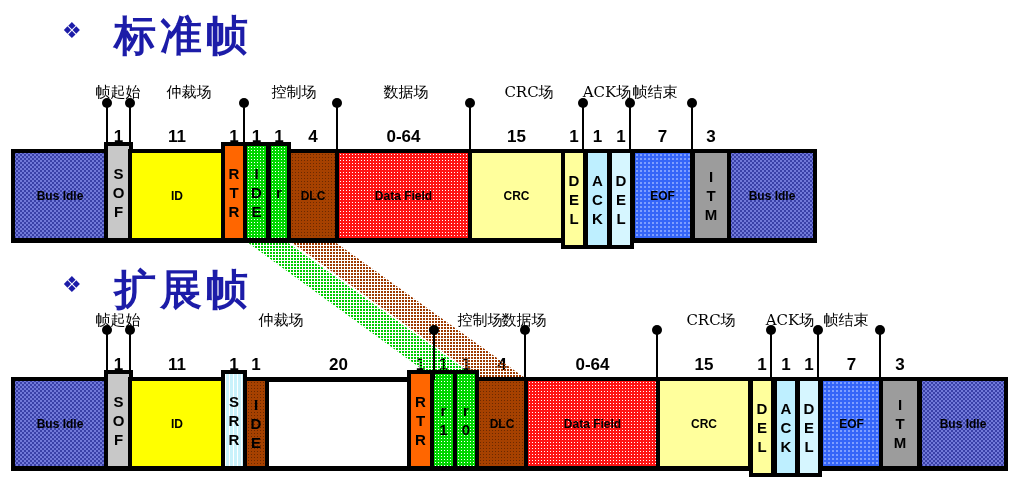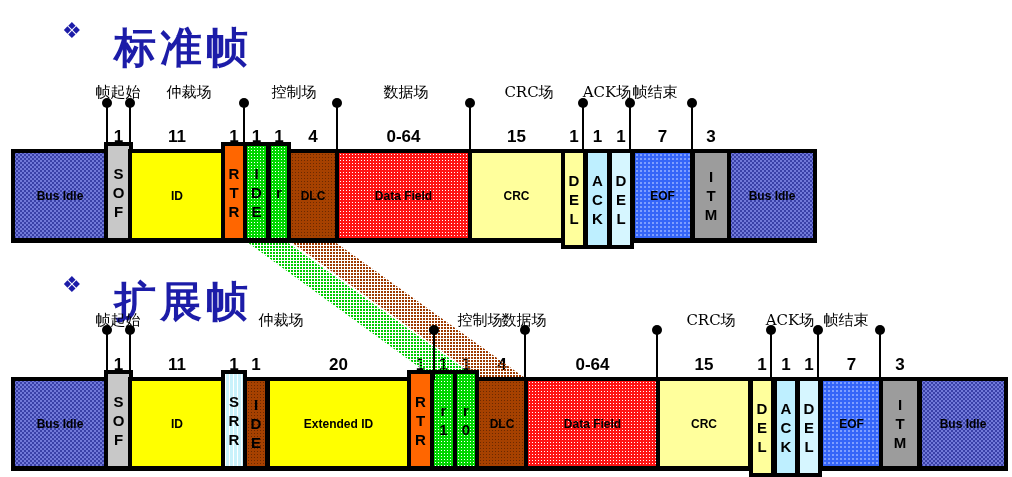--- a/index.html
+++ b/index.html
@@ -1,20 +1,20 @@
 <!DOCTYPE html>
 <html><head>
 <meta charset="utf-8">
 <style>
   html,body{margin:0;padding:0;background:#fff;}
   #stage{position:relative;width:1012px;height:477px;background:#fff;overflow:hidden;
          font-family:"Liberation Sans",sans-serif;}
   .title{position:absolute;font-weight:bold;font-family:"DejaVu Sans",sans-serif;}
   .title .bullet{position:absolute;font-size:22px;top:10px;left:0;}
-  .title .ttext{position:absolute;left:52px;top:12px;font-size:42px;letter-spacing:4px;white-space:nowrap;}
+  .title .ttext{position:absolute;left:52px;top:0;font-size:42px;letter-spacing:4px;white-space:nowrap;}
   .flabel{position:absolute;transform:translateX(-50%);font-family:"DejaVu Serif",serif;
           font-size:15px;color:#000;white-space:nowrap;z-index:1;}
   .bitnum{position:absolute;transform:translateX(-50%);font-weight:bold;font-size:17px;
           color:#000;z-index:1;white-space:nowrap;}
   .leadline{position:absolute;width:2px;background:#000;z-index:4;}
   .leaddot{position:absolute;width:10px;height:10px;border-radius:50%;background:#000;z-index:4;}
   .bar{position:absolute;height:5px;background:#000;z-index:3;}
   .seg{position:absolute;border:4px solid #000;box-sizing:border-box;z-index:3;
        display:flex;align-items:center;justify-content:center;text-align:center;
        font-weight:bold;font-size:12px;color:#000;line-height:18px;}
@@ -149,21 +149,20 @@
     <div class="seg" style="left: 128px; top: 377px; width: 98px; height: 93px; background: rgb(255, 255, 0);">ID</div>
     <div class="bitnum" style="left: 234px; top: 355px;">1</div>
     <div class="seg stacked" style="left: 221px; top: 370px; width: 26px; height: 100px; background: repeating-linear-gradient(90deg, rgb(255, 255, 255) 0px, rgb(255, 255, 255) 1px, transparent 1px, transparent 4px), rgb(201, 242, 251);">S
 R
 R</div>
     <div class="bitnum" style="left: 256px; top: 355px;">1</div>
     <div class="seg stacked" style="left: 243px; top: 377px; width: 26px; height: 93px; background: radial-gradient(rgb(107, 41, 0) 0.9px, transparent 0.9px) 0% 0% / 3px 3px, rgb(166, 65, 0);">I
 D
 E</div>
     <div class="bitnum" style="left: 338.5px; top: 355px;">20</div>
-    <div class="seg" style="left: 266px; top: 377px; width: 145px; height: 93px; background: rgb(255, 255, 0);">Extended ID</div>
     <div class="bitnum" style="left: 420.5px; top: 355px;">1</div>
     <div class="seg stacked" style="left: 407px; top: 370px; width: 27px; height: 100px; background: rgb(255, 102, 0);">R
 T
 R</div>
     <div class="bitnum" style="left: 443.5px; top: 355px;">1</div>
     <div class="seg stacked" style="left: 430px; top: 370px; width: 27px; height: 100px; background: radial-gradient(rgb(255, 255, 255) 0.9px, transparent 0.9px) 0% 0% / 3px 3px, rgb(0, 214, 0);">r
 1</div>
     <div class="bitnum" style="left: 466px; top: 355px;">1</div>
     <div class="seg stacked" style="left: 453px; top: 370px; width: 26px; height: 100px; background: radial-gradient(rgb(255, 255, 255) 0.9px, transparent 0.9px) 0% 0% / 3px 3px, rgb(0, 214, 0);">r
 0</div>

